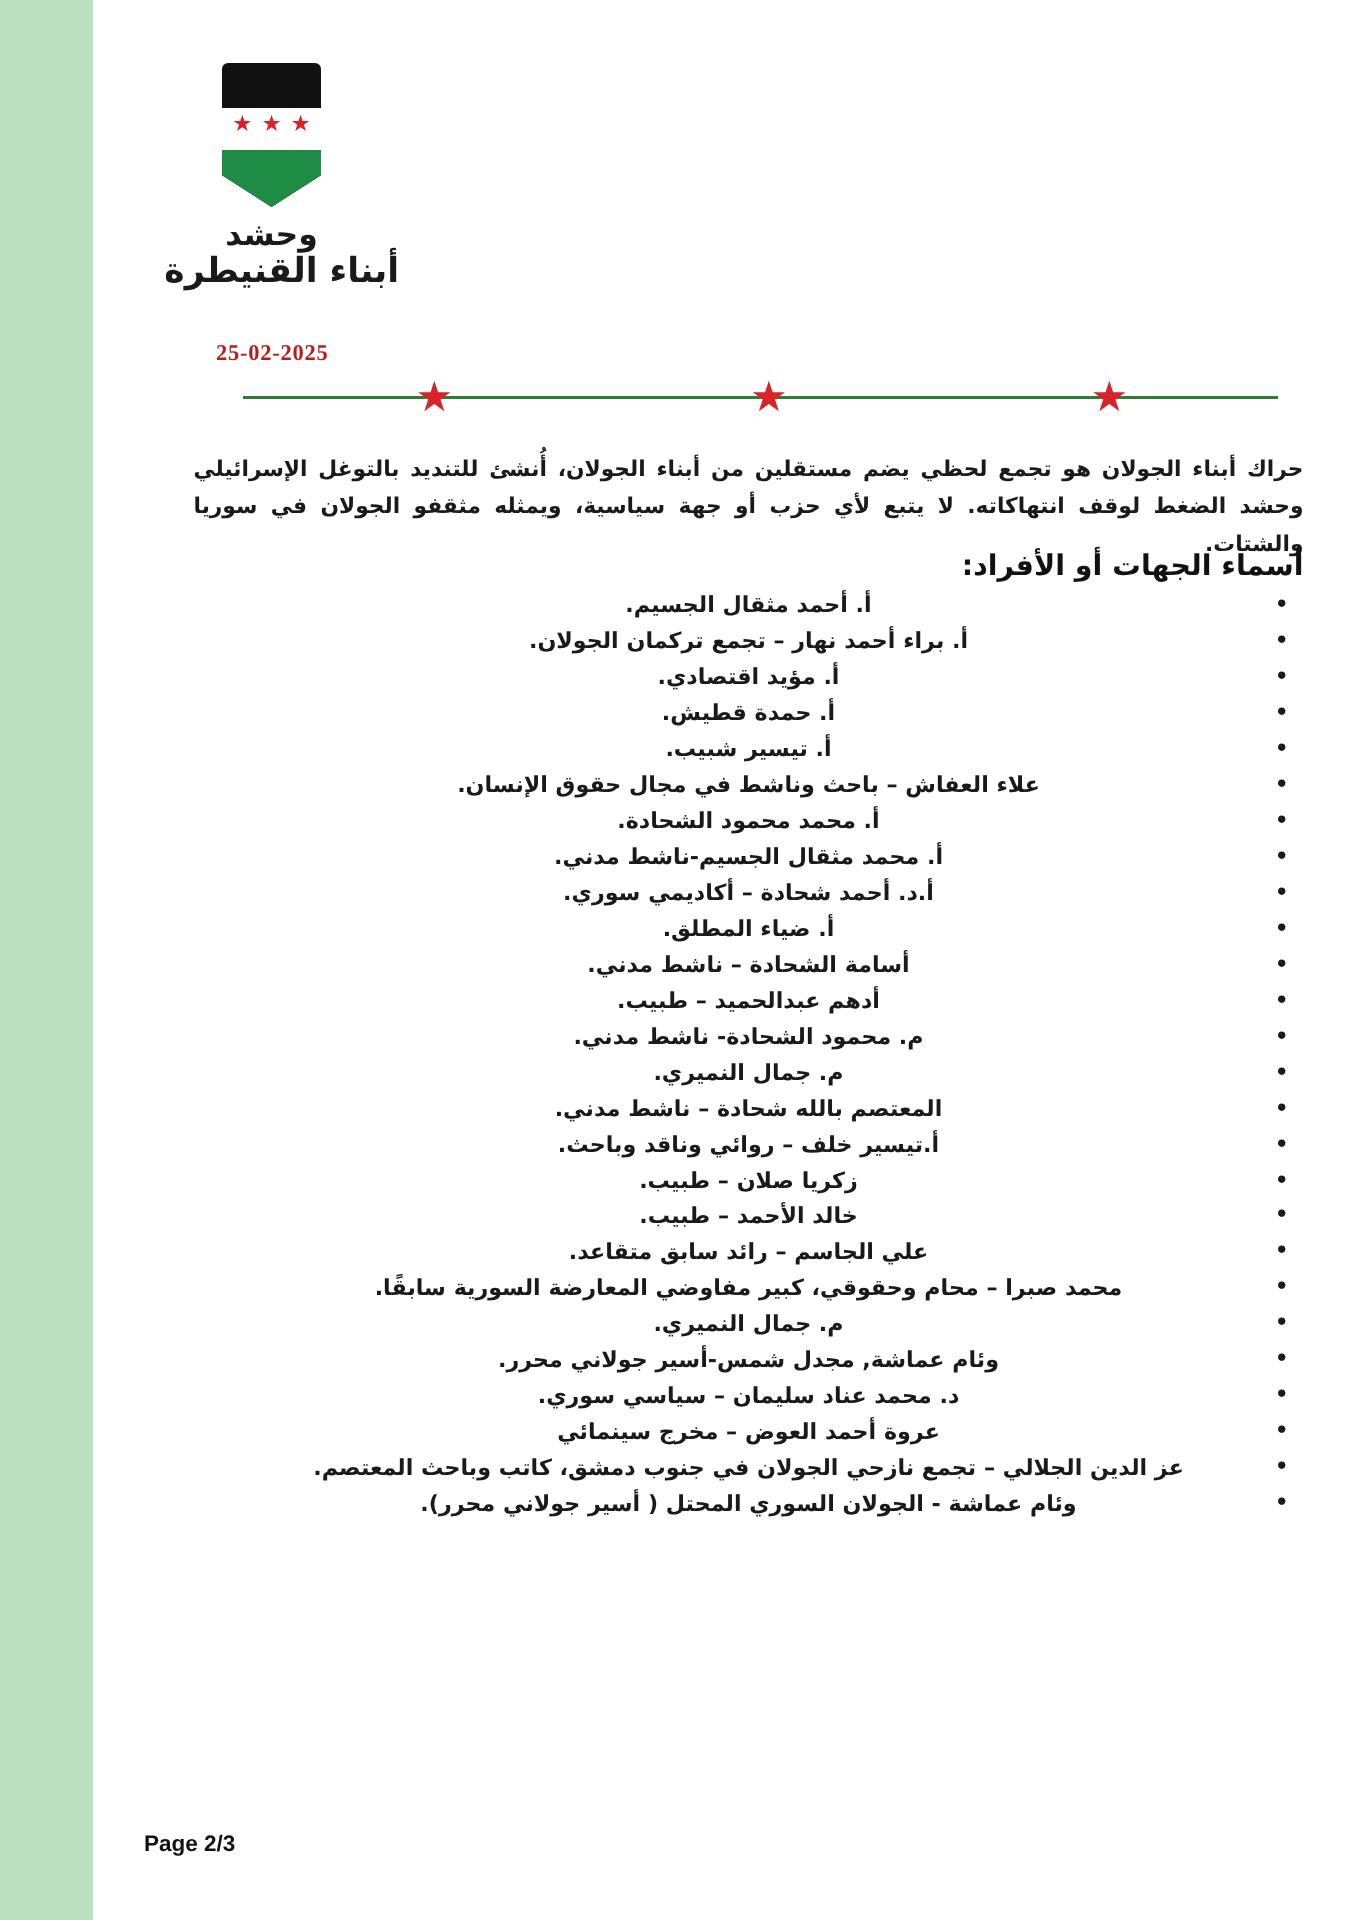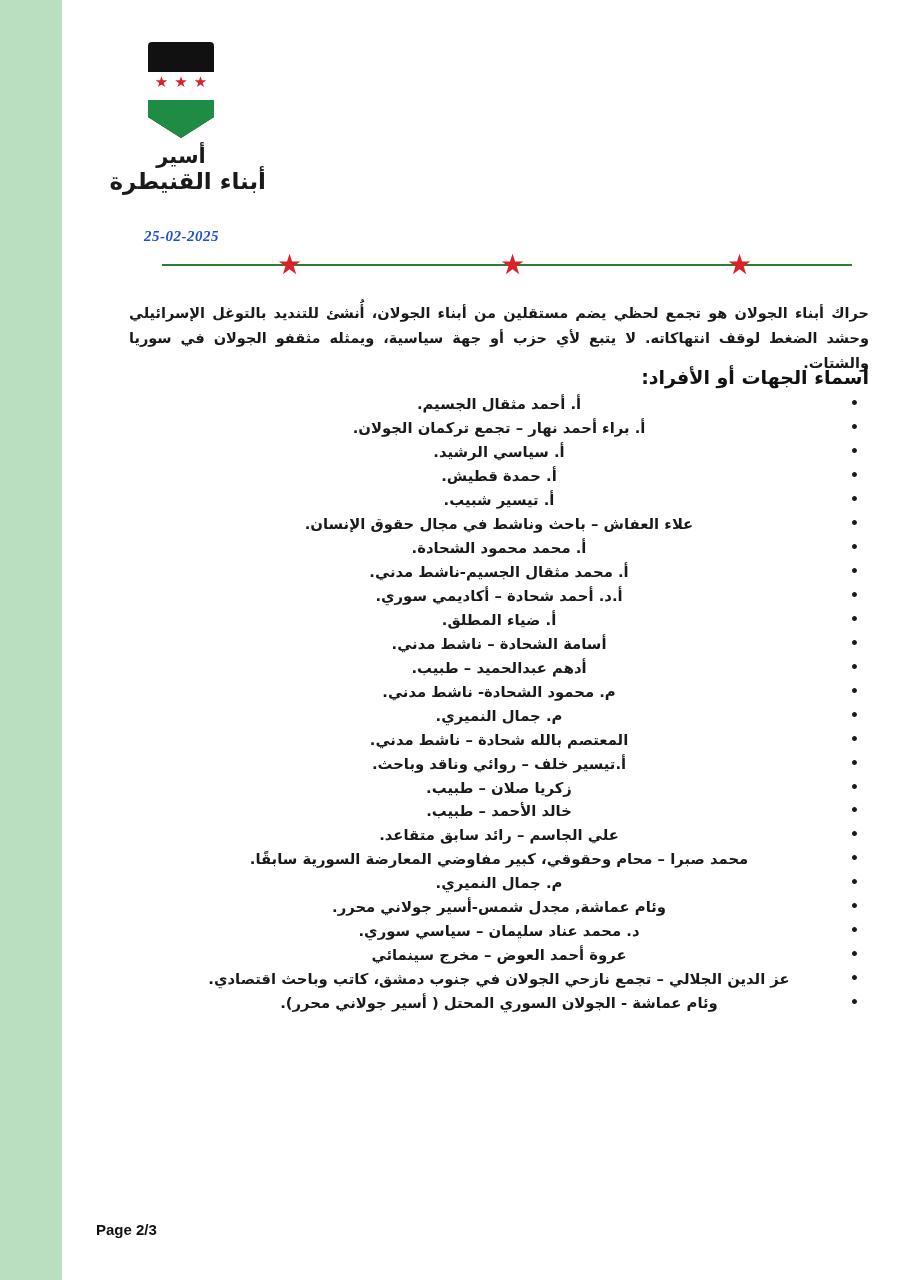--- a/index.html
+++ b/index.html
@@ -101,23 +101,22 @@
   .logo-text .l2 {
     font-size: 23px;
     text-align: right;
   }
   
   .date-line {
     position: absolute;
     top: 228px;
     left: 82px;
     font-size: 15px;
-    font-style: italic;
-    font-weight: bold;
-    color: #1d4ed8;
+    font-weight: bold;
+    color: #b91c1c;
     font-family: "Liberation Serif", serif;
     letter-spacing: 0.5px;
   }
   .divider-wrap {
     position: absolute;
     top: 252px;
     left: 100px;
     width: 690px;
     height: 26px;
   }
@@ -221,21 +220,21 @@
       <div class="flag-shield">
         <div class="band-white"></div>
         <div class="band-green"></div>
         <div class="stars">
           <span class="star-sm">★</span>
           <span class="star-sm">★</span>
           <span class="star-sm">★</span>
         </div>
       </div>
       <div class="logo-text">
-        <div class="l1">أسير</div>
+        <div class="l1">وحشد</div>
         <div class="l2">أبناء القنيطرة</div>
       </div>
     </div>
 
     <div class="date-line">25-02-2025</div>
 
     <div class="divider-wrap">
       <div class="divider-line"></div>
       <span class="divider-star s1">★</span>
       <span class="divider-star s2">★</span>
@@ -244,21 +243,21 @@
 
     <p class="intro">
       <span class="lead">حراك أبناء الجولان</span><span> هو تجمع لحظي يضم مستقلين من أبناء الجولان، أُنشئ للتنديد بالتوغل الإسرائيلي وحشد الضغط لوقف انتهاكاته. لا يتبع لأي حزب أو جهة سياسية، ويمثله مثقفو الجولان في سوريا والشتات.</span>
     </p>
 
     <h2 class="section-title">أسماء الجهات أو الأفراد:</h2>
 
     <ul class="names" id="names-list">
         <li><span class="bullet">•</span><span class="txt">أ. أحمد مثقال الجسيم.</span></li>
         <li><span class="bullet">•</span><span class="txt">أ. براء أحمد نهار – تجمع تركمان الجولان.</span></li>
-        <li><span class="bullet">•</span><span class="txt">أ. سياسي الرشيد.</span></li>
+        <li><span class="bullet">•</span><span class="txt">أ. مؤيد اقتصادي.</span></li>
         <li><span class="bullet">•</span><span class="txt">أ. حمدة قطيش.</span></li>
         <li><span class="bullet">•</span><span class="txt">أ. تيسير شبيب.</span></li>
         <li><span class="bullet">•</span><span class="txt">علاء العفاش – باحث وناشط في مجال حقوق الإنسان.</span></li>
         <li><span class="bullet">•</span><span class="txt">أ. محمد محمود الشحادة.</span></li>
         <li><span class="bullet">•</span><span class="txt">أ. محمد مثقال الجسيم-ناشط مدني.</span></li>
         <li><span class="bullet">•</span><span class="txt">أ.د. أحمد شحادة – أكاديمي سوري.</span></li>
         <li><span class="bullet">•</span><span class="txt">أ. ضياء المطلق.</span></li>
         <li><span class="bullet">•</span><span class="txt">أسامة الشحادة – ناشط مدني.</span></li>
         <li><span class="bullet">•</span><span class="txt">أدهم عبدالحميد – طبيب.</span></li>
         <li><span class="bullet">•</span><span class="txt">م. محمود الشحادة- ناشط مدني.</span></li>
@@ -266,20 +265,20 @@
         <li><span class="bullet">•</span><span class="txt">المعتصم بالله شحادة – ناشط مدني.</span></li>
         <li><span class="bullet">•</span><span class="txt">أ.تيسير خلف – روائي وناقد وباحث.</span></li>
         <li><span class="bullet">•</span><span class="txt">زكريا صلان – طبيب.</span></li>
         <li><span class="bullet">•</span><span class="txt">خالد الأحمد – طبيب.</span></li>
         <li><span class="bullet">•</span><span class="txt">علي الجاسم – رائد سابق متقاعد.</span></li>
         <li><span class="bullet">•</span><span class="txt">محمد صبرا – محام وحقوقي، كبير مفاوضي المعارضة السورية سابقًا.</span></li>
         <li><span class="bullet">•</span><span class="txt">م. جمال النميري.</span></li>
         <li><span class="bullet">•</span><span class="txt">وئام عماشة, مجدل شمس-أسير جولاني محرر.</span></li>
         <li><span class="bullet">•</span><span class="txt">د. محمد عناد سليمان – سياسي سوري.</span></li>
         <li><span class="bullet">•</span><span class="txt">عروة أحمد العوض – مخرج سينمائي</span></li>
-        <li><span class="bullet">•</span><span class="txt">عز الدين الجلالي – تجمع نازحي الجولان في جنوب دمشق، كاتب وباحث اقتصادي.</span></li>
+        <li><span class="bullet">•</span><span class="txt">عز الدين الجلالي – تجمع نازحي الجولان في جنوب دمشق، كاتب وباحث المعتصم.</span></li>
         <li><span class="bullet">•</span><span class="txt">وئام عماشة - الجولان السوري المحتل ( أسير جولاني محرر).</span></li>
       </ul>
 
     <div class="footer">Page 2/3</div>
 
   </div>
 </div>
 
 </body></html>

